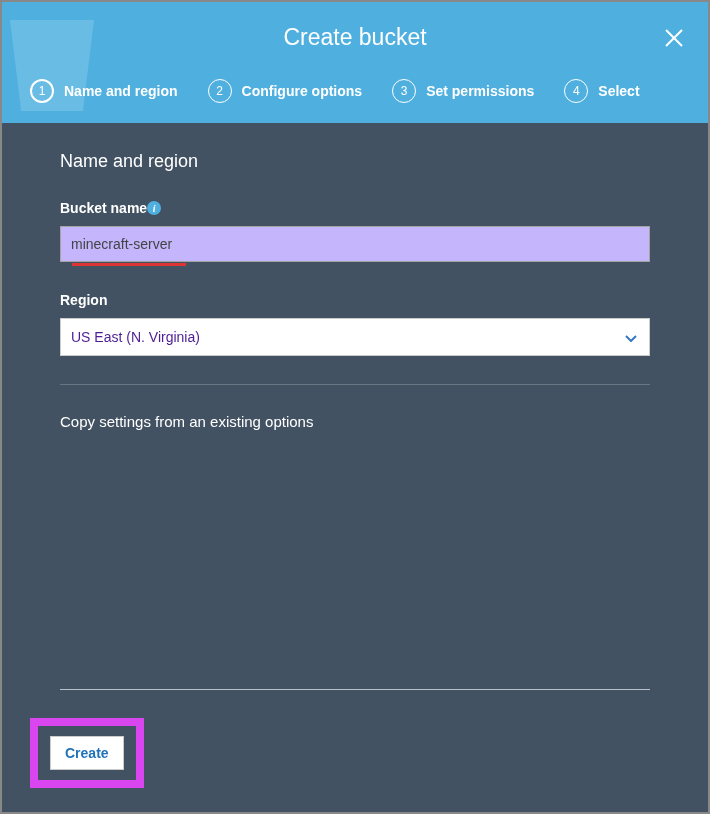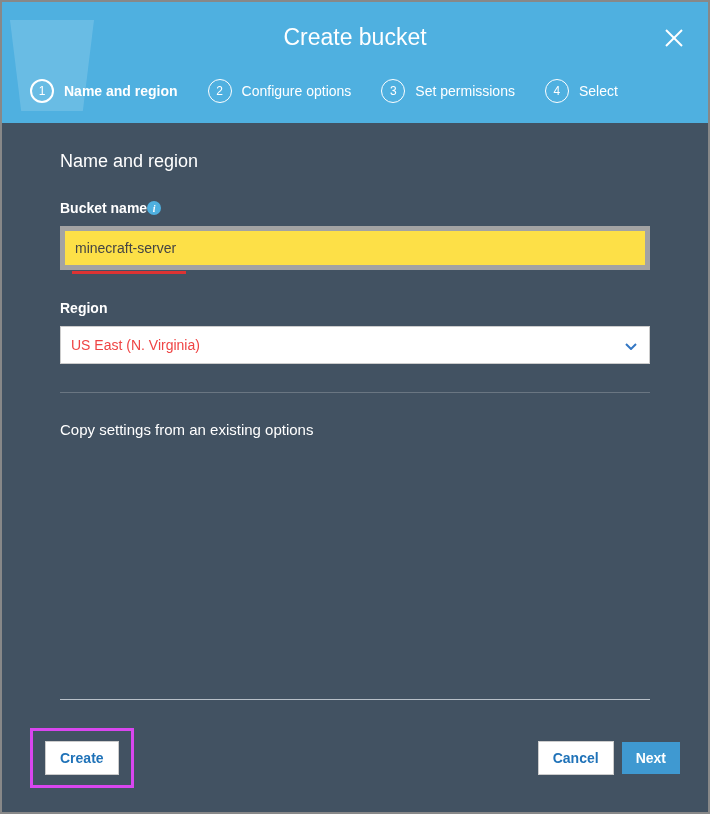--- a/index.html
+++ b/index.html
@@ -88,21 +88,21 @@
       display: flex;
       align-items: center;
       justify-content: center;
       font-size: 12px;
     }
     .step.active .step-num {
       border: 2px solid #fff;
     }
     .step-label {
       font-size: 14px;
-      font-weight: 400;
+      font-weight: 700;
     }
     .step.active .step-label {
       font-weight: 700;
     }
     .content {
       padding: 28px 58px 20px;
       color: #fff;
       flex: 1;
       overflow: auto;
     }
@@ -132,25 +132,25 @@
       font-weight: 700;
       font-family: Georgia, serif;
     }
     .input-wrap {
       position: relative;
       margin-bottom: 30px;
     }
     .text-input {
       width: 100%;
       padding: 9px 10px;
-      border: 5px solid #a3a3a3;
+      border: 1px solid #a3a3a3;
       font-size: 14px;
       color: #444;
       outline: none;
-      background: #fde047;
+      background: #c4b5fd;
     }
     .spell-underline {
       position: absolute;
       left: 12px;
       bottom: -4px;
       width: 114px;
       height: 3px;
       background: #dd3333;
     }
     .region-label {
@@ -158,21 +158,21 @@
     }
     .select-wrap {
       position: relative;
       margin-bottom: 28px;
     }
     .select-input {
       width: 100%;
       padding: 10px 36px 10px 10px;
       border: 1px solid #ccc;
       font-size: 14px;
-      color: #ef4444;
+      color: #4c1d95;
       background: #fff;
       cursor: pointer;
       display: flex;
       align-items: flex-end;
       justify-content: space-between;
     }
     .chevron {
       position: absolute;
       right: 12px;
       top: 50%;
@@ -230,21 +230,21 @@
       align-items: center;
     }
     .btn {
       padding: 8px 14px;
       font-size: 14px;
       font-weight: 700;
       cursor: pointer;
       border: none;
     }
     .btn-create-wrap {
-      border: 3px solid #d946ef;
+      border: 8px solid #d946ef;
       padding: 10px 12px;
       display: inline-block;
     }
     .btn-create {
       background: #fff;
       color: #1f72b8;
       border: 1px solid #ccc;
     }
     .btn-cancel {
       background: #fff;
@@ -325,21 +325,17 @@
 
       <div class="copy-title">Copy settings from an existing options</div>
     </div>
 
     <div class="footer">
       <hr class="footer-line">
       <div class="footer-buttons">
         <div class="btn-create-wrap">
           <button class="btn btn-create">Create</button>
         </div>
-        <div class="right-btns">
-          <button class="btn btn-cancel">Cancel</button>
-          <button class="btn btn-next">Next</button>
-        </div>
       </div>
     </div>
 
   </div>
 </div>
 
 </body></html>

